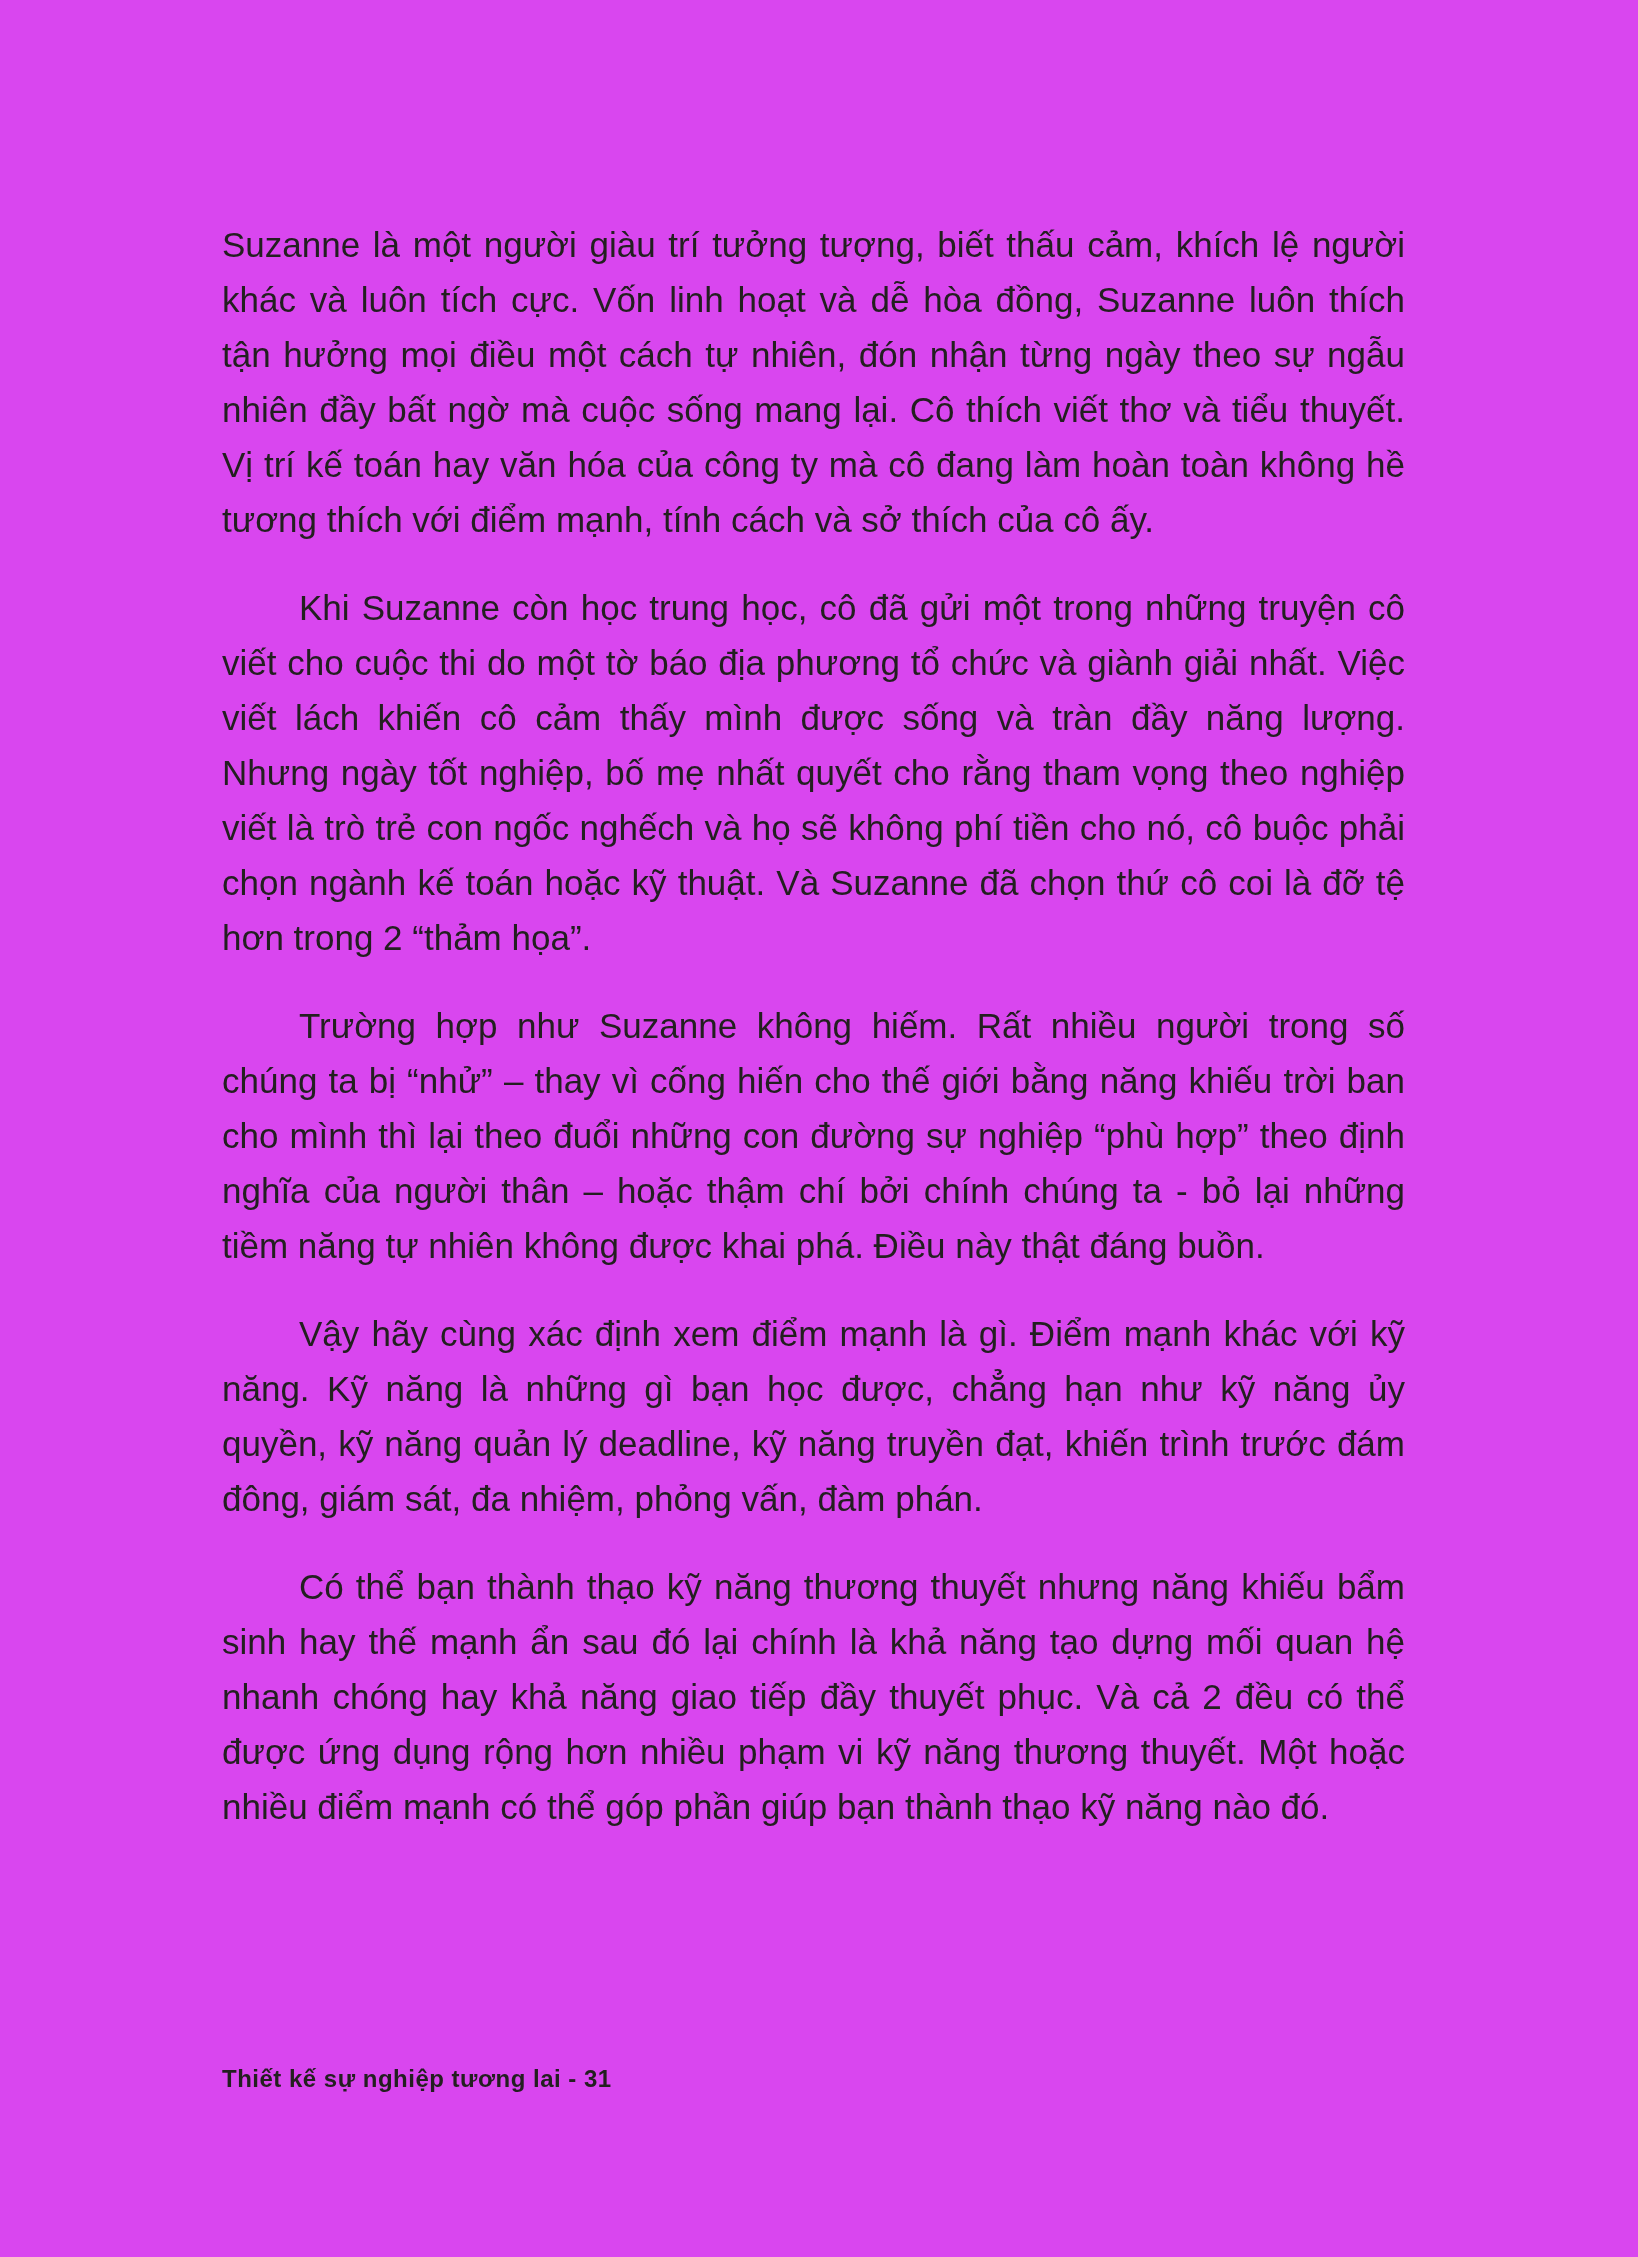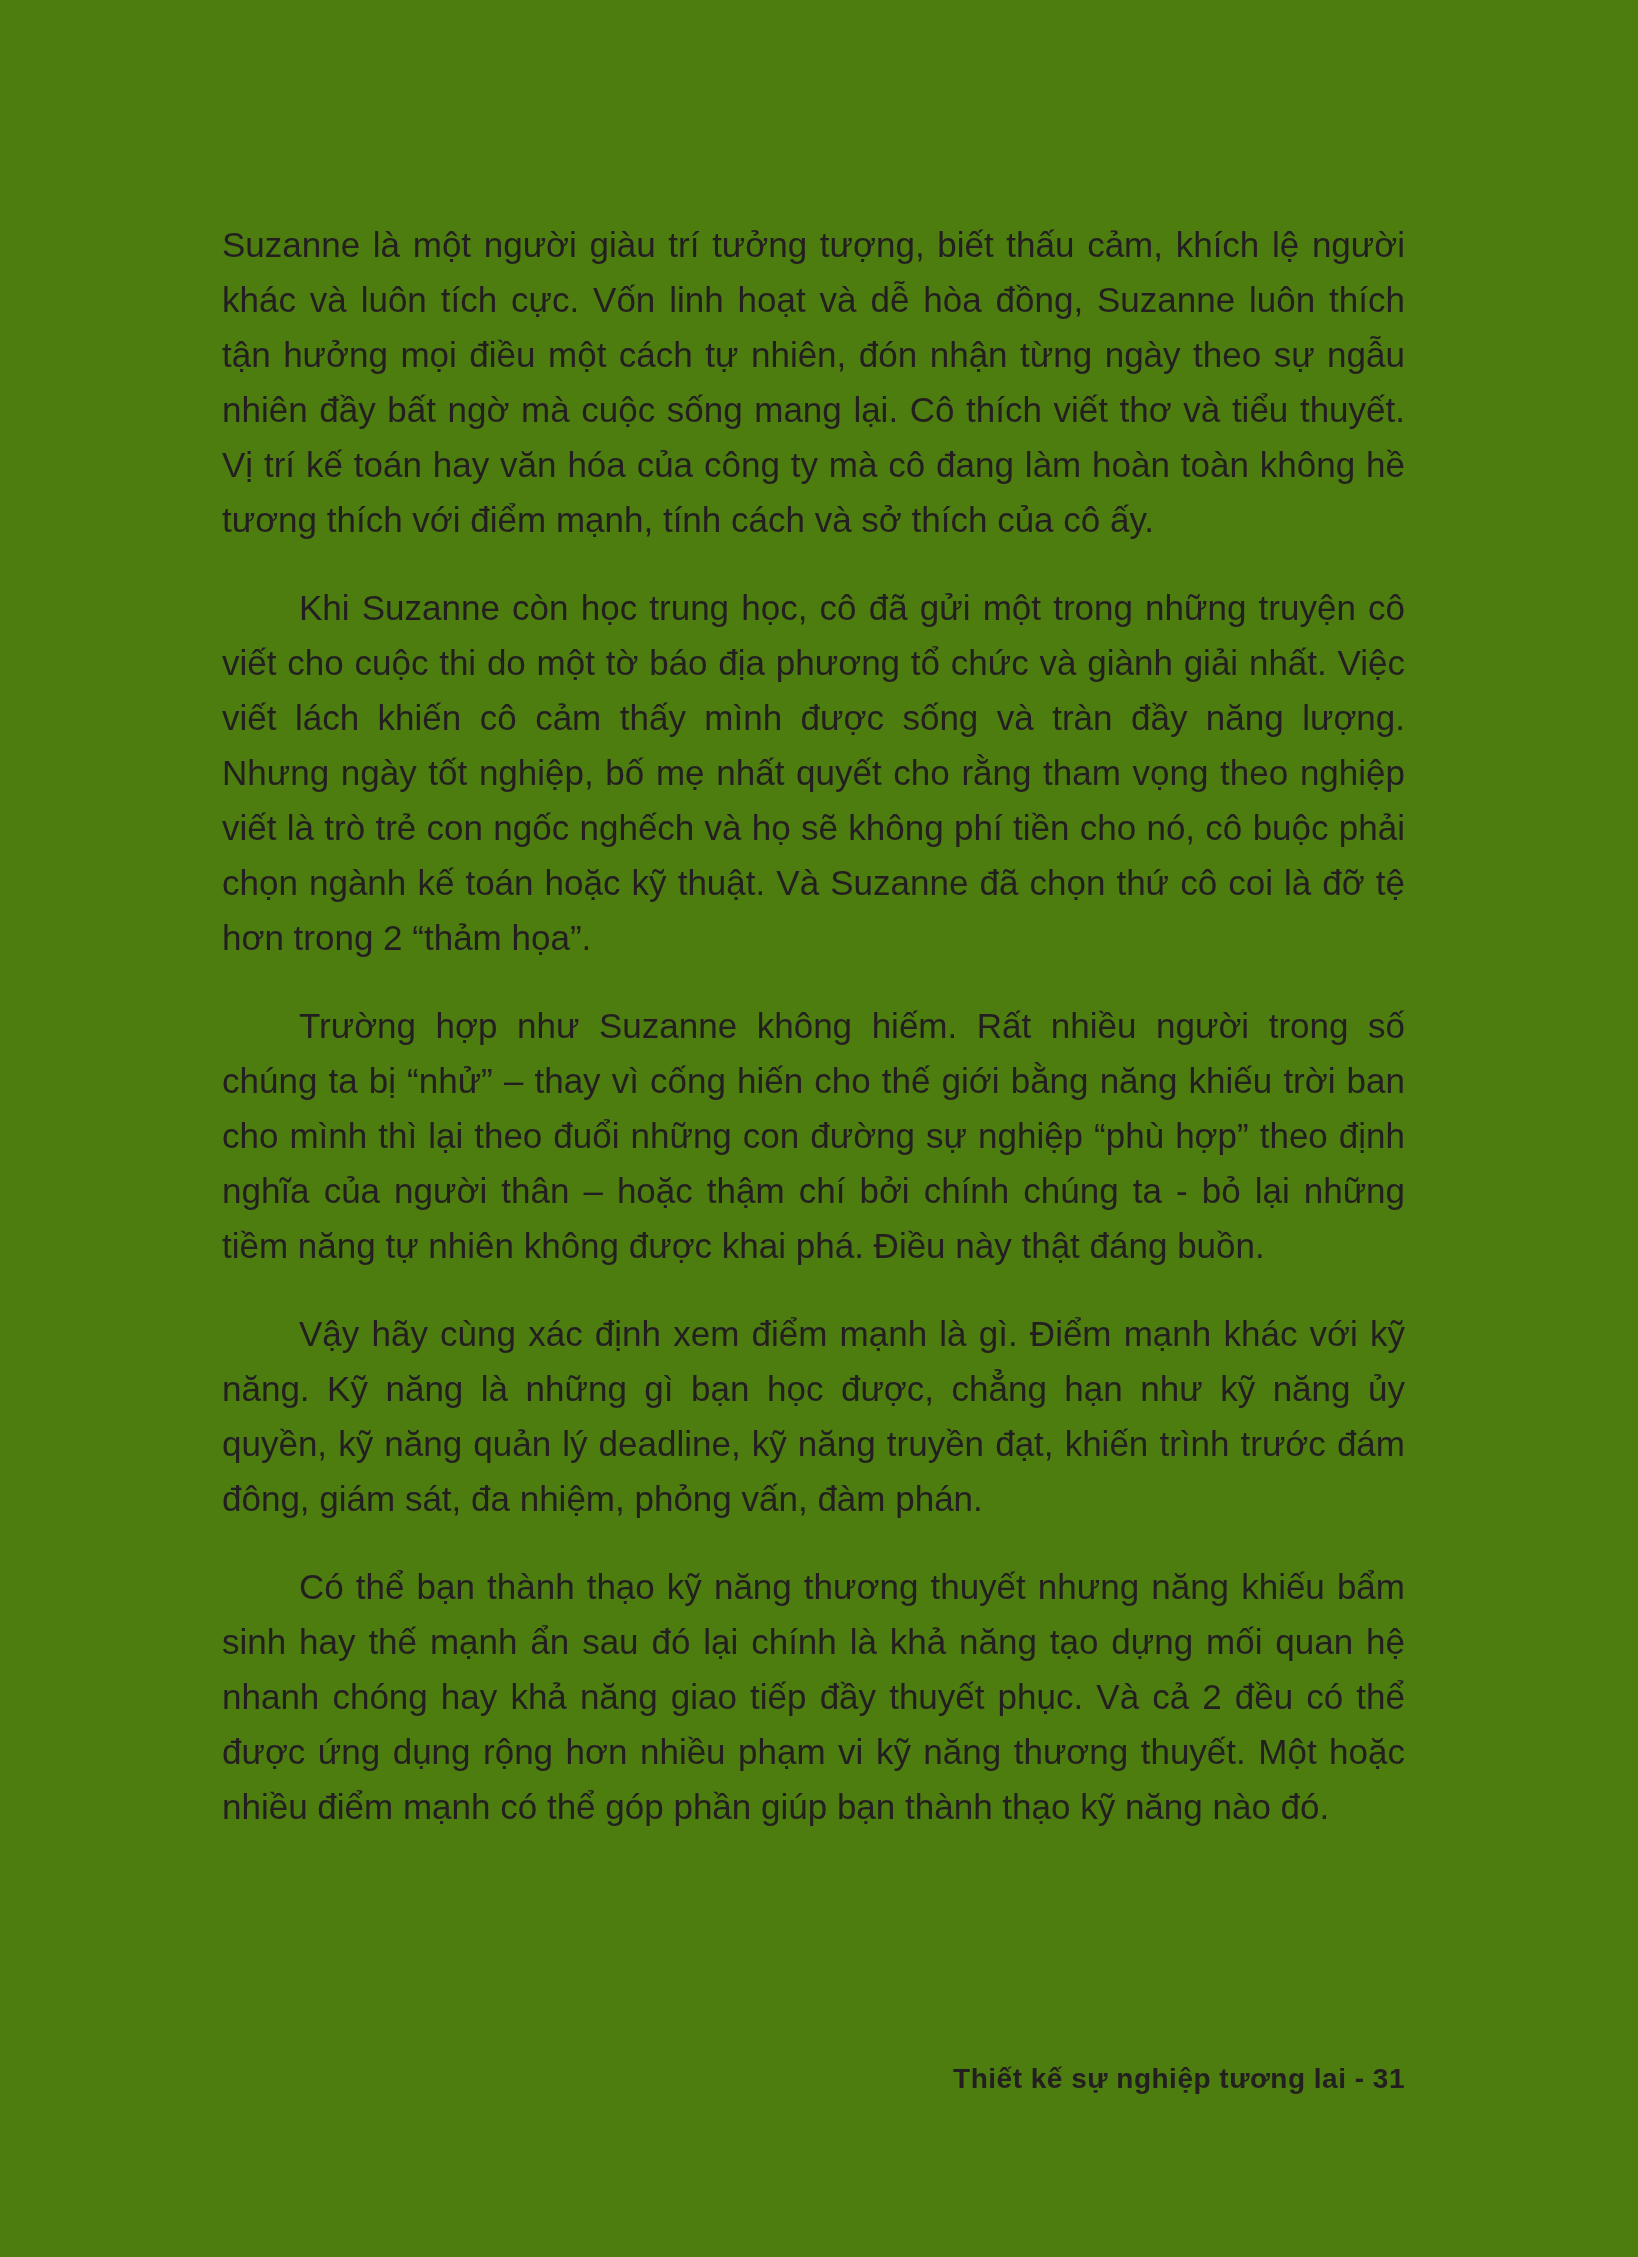--- a/index.html
+++ b/index.html
@@ -4,21 +4,21 @@
 <style>
   html, body {
     margin: 0;
     padding: 0;
     background: #ffffff;
   }
   .page {
     position: relative;
     width: 1639px;
     height: 2258px;
-    background: #4d7c0f;
+    background: #d946ef;
     font-family: "Liberation Sans", "DejaVu Sans", sans-serif;
     overflow: hidden;
   }
   .body-text {
     position: absolute;
     left: 222px;
     top: 217px;
     width: 1183px;
     font-size: 35px;
     line-height: 55px;
@@ -30,22 +30,22 @@
     text-indent: 77px;
   }
   .para.first {
     text-indent: 0;
   }
   .footer {
     position: absolute;
     left: 222px;
     top: 2059px;
     width: 1183px;
-    text-align: right;
-    font-size: 28px;
+    text-align: left;
+    font-size: 24px;
     line-height: 39px;
     font-weight: bold;
     color: #231f20;
     letter-spacing: 0.5px;
   }
 </style>
 </head>
 <body>
 
 <div class="page">

